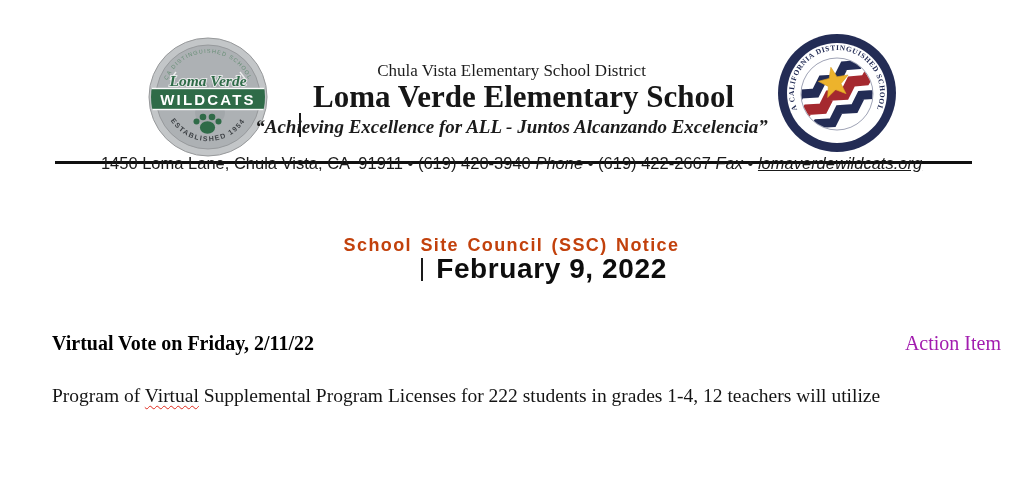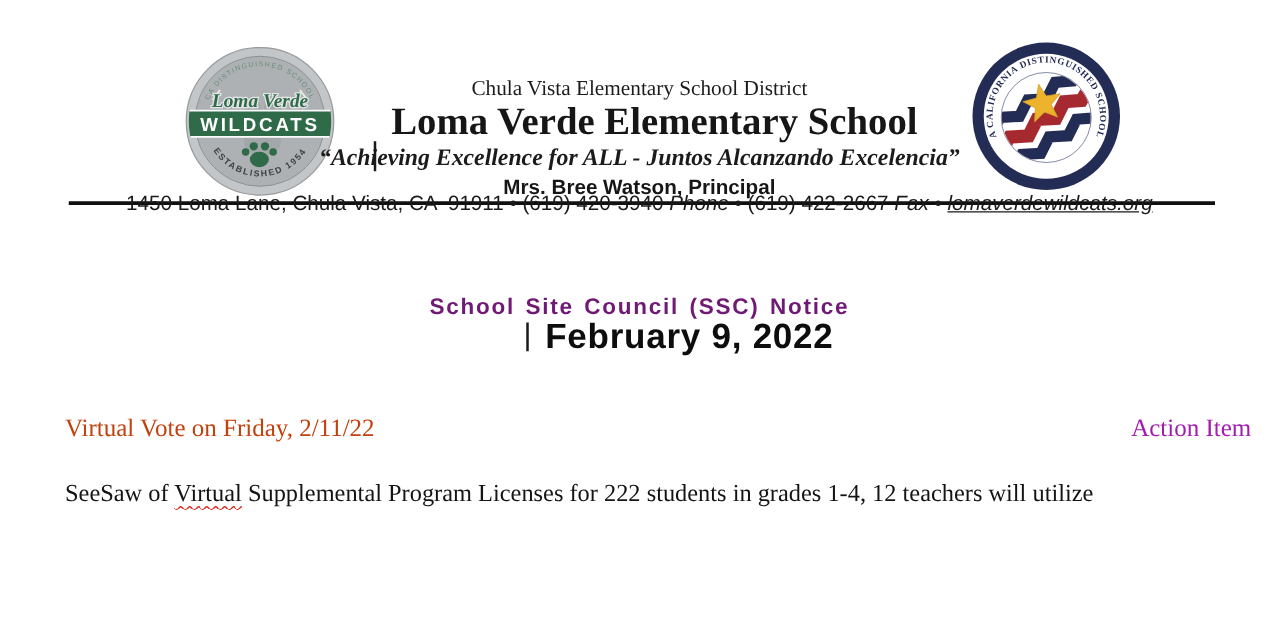--- a/index.html
+++ b/index.html
@@ -51,36 +51,36 @@
     font-size:16.5px;line-height:22px;color:#1a1a1a;
   }
   .address .it{font-style:italic;}
   .address .site{font-style:italic;text-decoration:underline;cursor:pointer;}
   
   .notice-title{
     position:absolute;left:0;top:233px;width:100%;
     text-align:center;
     font-family:"Liberation Sans", sans-serif;
     font-weight:bold;font-size:18px;line-height:24px;
-    letter-spacing:1.4px;word-spacing:2px;color:#701a75;
+    letter-spacing:1.4px;word-spacing:2px;color:#c2410c;
   }
   .notice-date{
     position:absolute;left:12px;top:256px;width:100%;
     text-align:center;
     font-family:"Liberation Sans", sans-serif;
     font-weight:bold;font-size:28px;line-height:26px;
     letter-spacing:0.6px;color:#0d0d0d;padding-left:28px;
   }
   
   .item-row{
     position:absolute;left:52px;right:22px;top:331px;
     display:flex;justify-content:space-between;align-items:baseline;
     font-size:20px;line-height:25px;
   }
-  .item-heading{font-weight:normal;color:#c2410c;}
+  .item-heading{font-weight:bold;color:#000000;}
   .item-label{font-weight:normal;color:#a21caf;}
   .body-par{
     position:absolute;left:52px;top:383px;width:950px;
     font-size:19.5px;line-height:25.5px;color:#141414;
     white-space:pre-wrap;
   }
   .misspelled{
     text-decoration-line:underline;
     text-decoration-style:wavy;
     text-decoration-color:#e02a1d;
@@ -154,32 +154,31 @@
       <path d="M-44,-15 L-30,-21 L-17,-13 L-4,-20 L9,-12 L22,-19 L34,-12 L46,-18" stroke-width="9" stroke="#232c55"></path>
       <path d="M-46,2 L-33,-4 L-20,4 L-7,-3 L6,5 L19,-2 L31,5 L44,-1" stroke-width="10.5" stroke="#a5292f"></path>
       <path d="M-46,19 L-33,13 L-20,21 L-7,14 L6,22 L19,15 L31,22 L44,16" stroke-width="9" stroke="#232c55"></path>
     </g>
     <polygon points="57,34 61,44.5 72.2,45.1 63.5,52.1 66.4,62.9 57,56.8 47.6,62.9 50.5,52.1 41.8,45.1 53,44.5" transform="rotate(-12 57 49)" stroke="#d89e22" stroke-width="0.6" fill="#edb32c"></polygon>
   </svg>
 
   <div class="district">Chula Vista Elementary School District</div>
   <div class="school-name">Loma Verde Elementary School</div>
   <div class="motto">“Achieving Excellence for ALL - Juntos Alcanzando Excelencia”</div>
-  <div class="principal">Mrs. Bree Watson, Principal</div>
 
   <div class="rule"></div>
 
   <div class="address"><span>1450 Loma Lane, Chula Vista, CA  91911 • (619) 420-3940 </span><span class="it">Phone</span><span> • (619) 422-2667 </span><span class="it">Fax</span><span> • </span><span class="site">lomaverdewildcats.org</span></div>
 
   <div class="notice-title">School Site Council (SSC) Notice</div>
   <div class="notice-date">February 9, 2022</div>
 
   <div class="item-row">
     <span class="item-heading">Virtual Vote on Friday, 2/11/22</span>
     <span class="item-label">Action Item</span>
   </div>
 
-  <div class="body-par"><span>SeeSaw of </span><span class="misspelled">Virtual</span><span> Supplemental Program Licenses for 222 students in grades 1-4, 12 teachers will utilize</span><br></div>
+  <div class="body-par"><span>Program of </span><span class="misspelled">Virtual</span><span> Supplemental Program Licenses for 222 students in grades 1-4, 12 teachers will utilize</span><br></div>
 
   <div class="caret caret-motto"></div>
   <div class="caret caret-date"></div>
 
 </div>
 
 </body></html>

